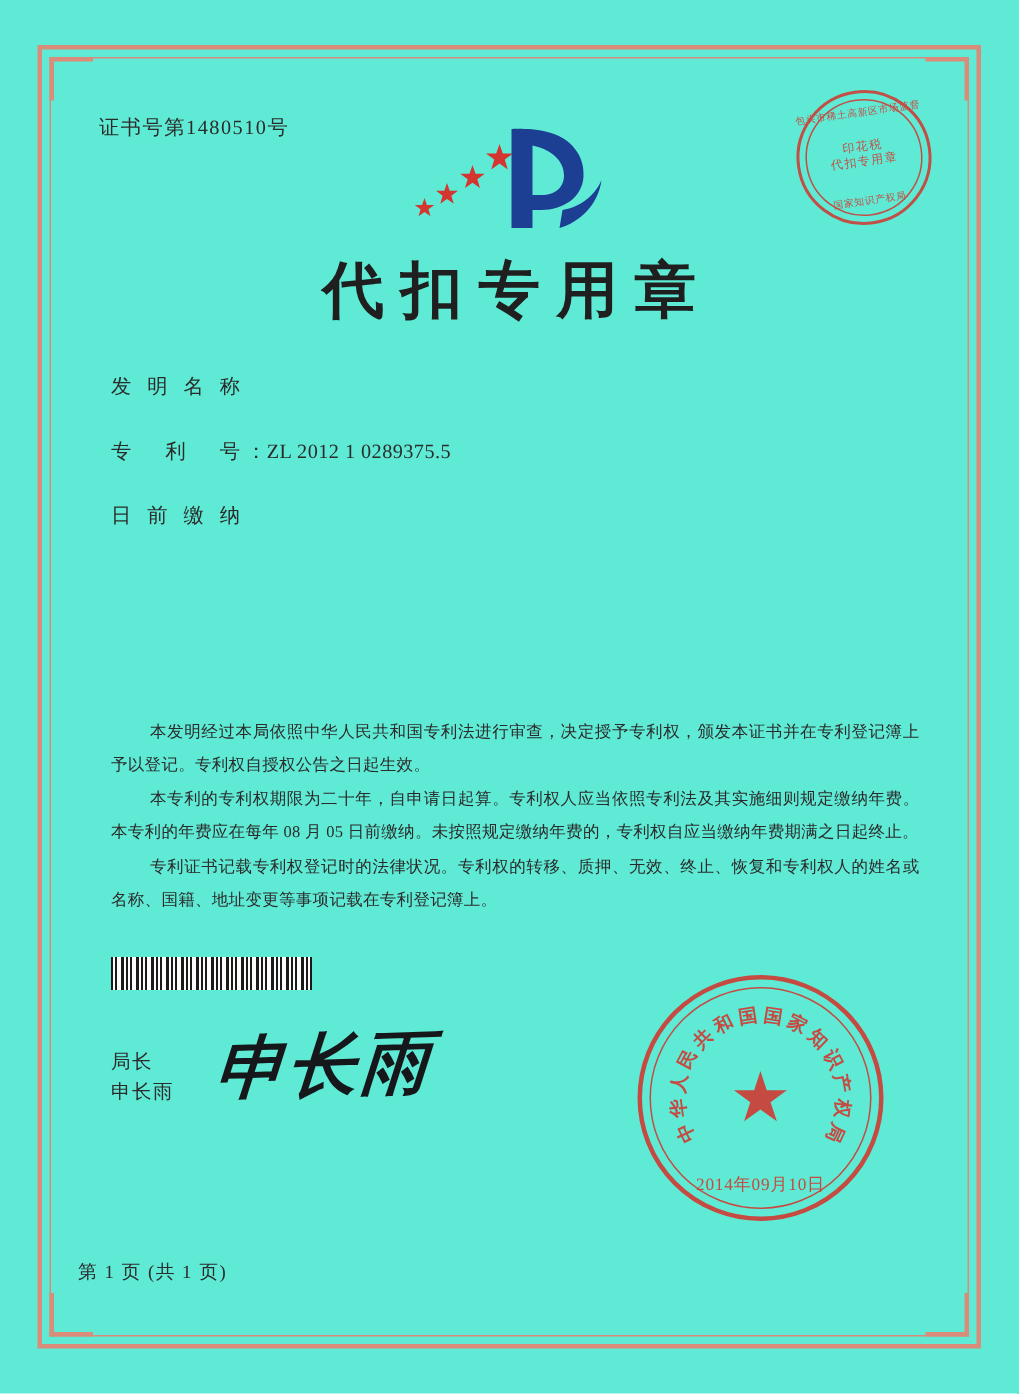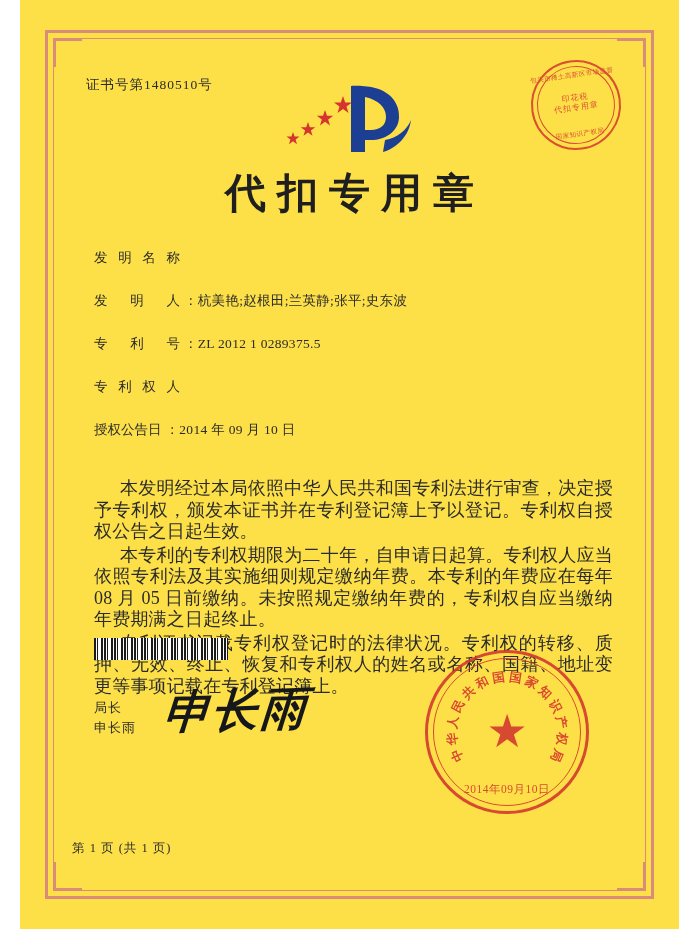--- a/index.html
+++ b/index.html
@@ -11,22 +11,21 @@
     width: 679px;
     height: 929px;
     font-family: "Liberation Serif", "DejaVu Serif", serif;
     color: #2b2b2b;
     position: relative;
     overflow: hidden;
   }
   .page {
     position: absolute;
     inset: 0;
-    background: #fde047;
-    margin-left: 20px;
+    background: #5eead4;
   }
   
   .border-outer {
     position: absolute;
     left: 25px;
     top: 30px;
     right: 25px;
     bottom: 30px;
     border: 3px solid #d98c7a;
   }
@@ -159,21 +158,21 @@
     margin-left: 4px;
     letter-spacing: .3px;
   }
 
   
   .body-text {
     position: absolute;
     left: 22px;
     right: 14px;
     top: 420px;
-    font-size: 18px;
+    font-size: 11px;
     line-height: 21.5px;
     text-align: justify;
     letter-spacing: .2px;
   }
   .body-text p {
     margin: 0 0 2px 0;
     text-indent: 26px;
   }
 
   
@@ -314,33 +313,25 @@
       </svg>
     </div>
 
     <div class="title">代扣专用章</div>
 
     <div class="fields">
       <div class="field-row">
         <span class="field-label spread">发明名称</span>
       </div>
       <div class="field-row">
-        <span class="field-label spread">发明人</span>
-        <span class="field-value">：杭美艳;赵根田;兰英静;张平;史东波</span>
-      </div>
-      <div class="field-row">
         <span class="field-label spread">专利号</span>
         <span class="field-value">：ZL 2012 1 0289375.5</span>
       </div>
       <div class="field-row">
-        <span class="field-label spread">专利权人</span>
-      </div>
-      <div class="field-row">
-        <span class="field-label">授权公告日</span>
-        <span class="field-value">：2014 年 09 月 10 日</span>
+        <span class="field-label spread">日前缴纳</span>
       </div>
     </div>
 
     <div class="body-text">
       <p>本发明经过本局依照中华人民共和国专利法进行审查，决定授予专利权，颁发本证书并在专利登记簿上予以登记。专利权自授权公告之日起生效。</p>
       <p>本专利的专利权期限为二十年，自申请日起算。专利权人应当依照专利法及其实施细则规定缴纳年费。本专利的年费应在每年 08 月 05 日前缴纳。未按照规定缴纳年费的，专利权自应当缴纳年费期满之日起终止。</p>
       <p>专利证书记载专利权登记时的法律状况。专利权的转移、质押、无效、终止、恢复和专利权人的姓名或名称、国籍、地址变更等事项记载在专利登记簿上。</p>
     </div>
 
     <div class="barcode"></div>

